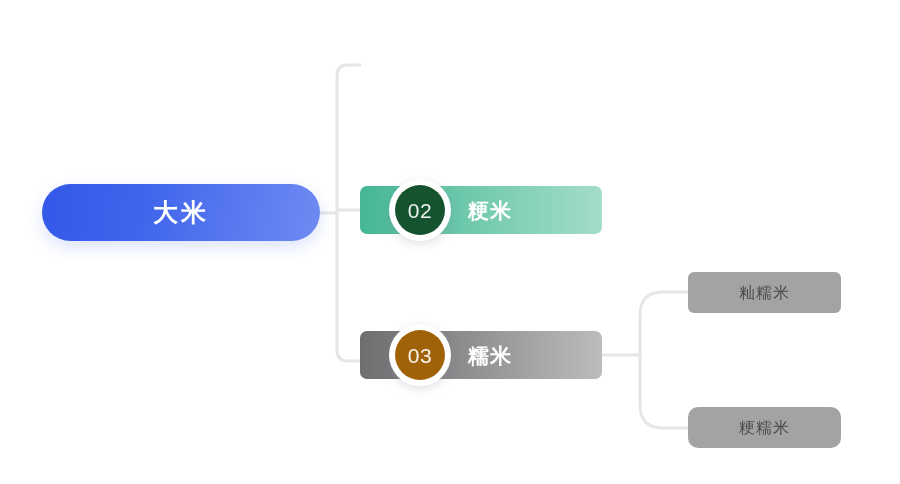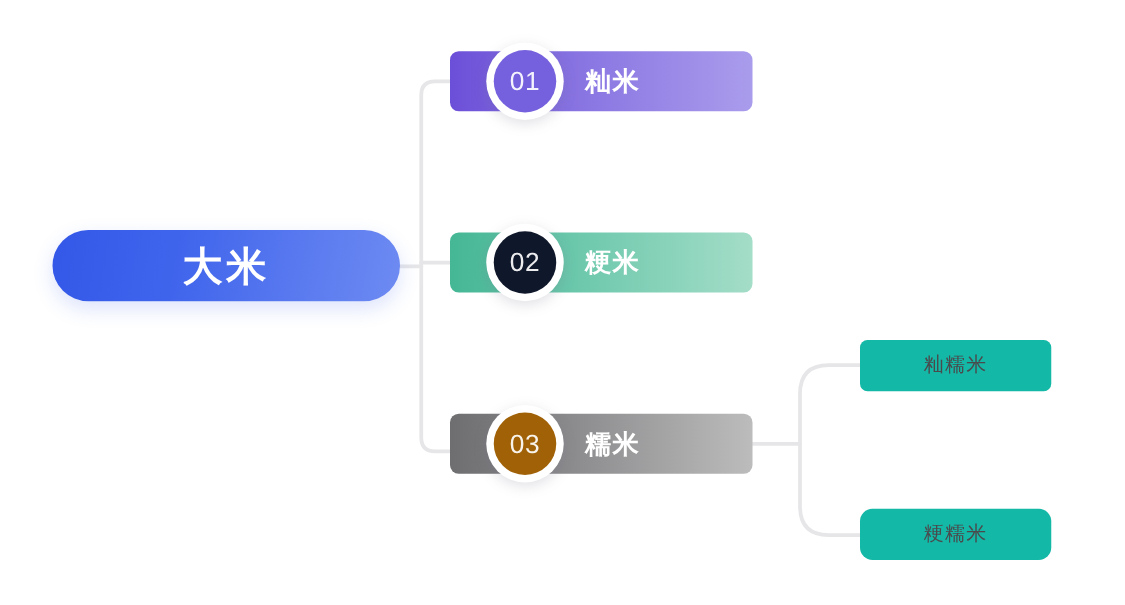--- a/index.html
+++ b/index.html
@@ -38,21 +38,21 @@
     height: 57px;
     border-radius: 29px;
     background: linear-gradient(100deg, #3358e8 0%, #3f64ec 35%, #6e8bf2 100%);
     display: flex;
     align-items: center;
     justify-content: center;
     box-shadow: 0 6px 16px rgba(63,100,236,0.18);
   }
   .root-label {
     color: #ffffff;
-    font-size: 32px;
+    font-size: 25px;
     font-weight: bold;
     letter-spacing: 3px;
     line-height: 1;
   }
 
   
   .branch {
     position: absolute;
     left: 360px;
     width: 242px;
@@ -81,21 +81,21 @@
   }
   .badge-inner {
     width: 50px;
     height: 50px;
     border-radius: 50%;
     display: flex;
     align-items: center;
     justify-content: center;
   }
   .badge-1 .badge-inner { background: #7560dd; }
-  .badge-2 .badge-inner { background: #0f172a; }
+  .badge-2 .badge-inner { background: #14532d; }
   .badge-3 .badge-inner { background: #a16207; }
 
   .badge-num {
     font-size: 21px;
     font-weight: normal;
     color: rgba(255,255,255,0.92);
     letter-spacing: 0.5px;
     line-height: 1;
   }
 
@@ -109,21 +109,21 @@
     line-height: 1;
   }
 
   
   .leaf {
     position: absolute;
     left: 688px;
     width: 153px;
     height: 41px;
     border-radius: 6px;
-    background: #14b8a6;
+    background: #a3a3a3;
     display: flex;
     align-items: center;
     justify-content: center;
   }
   .leaf-1 { top: 272px; }
   .leaf-2 { top: 407px; border-radius: 10px; }
   .leaf-label {
     color: #4a4a4d;
     font-size: 16px;
     letter-spacing: 1px;
@@ -147,28 +147,20 @@
       <path d="M602,355 L640,355"></path>
 
       <path d="M688,292 L663,292 Q640,292 640,315 L640,405 Q640,428 663,428 L688,428"></path>
     </g>
   </svg>
 
   <div class="root-node">
     <span class="root-label">大米</span>
   </div>
 
-  <div class="branch branch-1">
-    <div class="badge-ring badge-1">
-      <div class="badge-inner">
-        <span class="badge-num">01</span>
-      </div>
-    </div>
-    <span class="branch-label">籼米</span>
-  </div>
 
   <div class="branch branch-2">
     <div class="badge-ring badge-2">
       <div class="badge-inner">
         <span class="badge-num">02</span>
       </div>
     </div>
     <span class="branch-label">粳米</span>
   </div>
 

